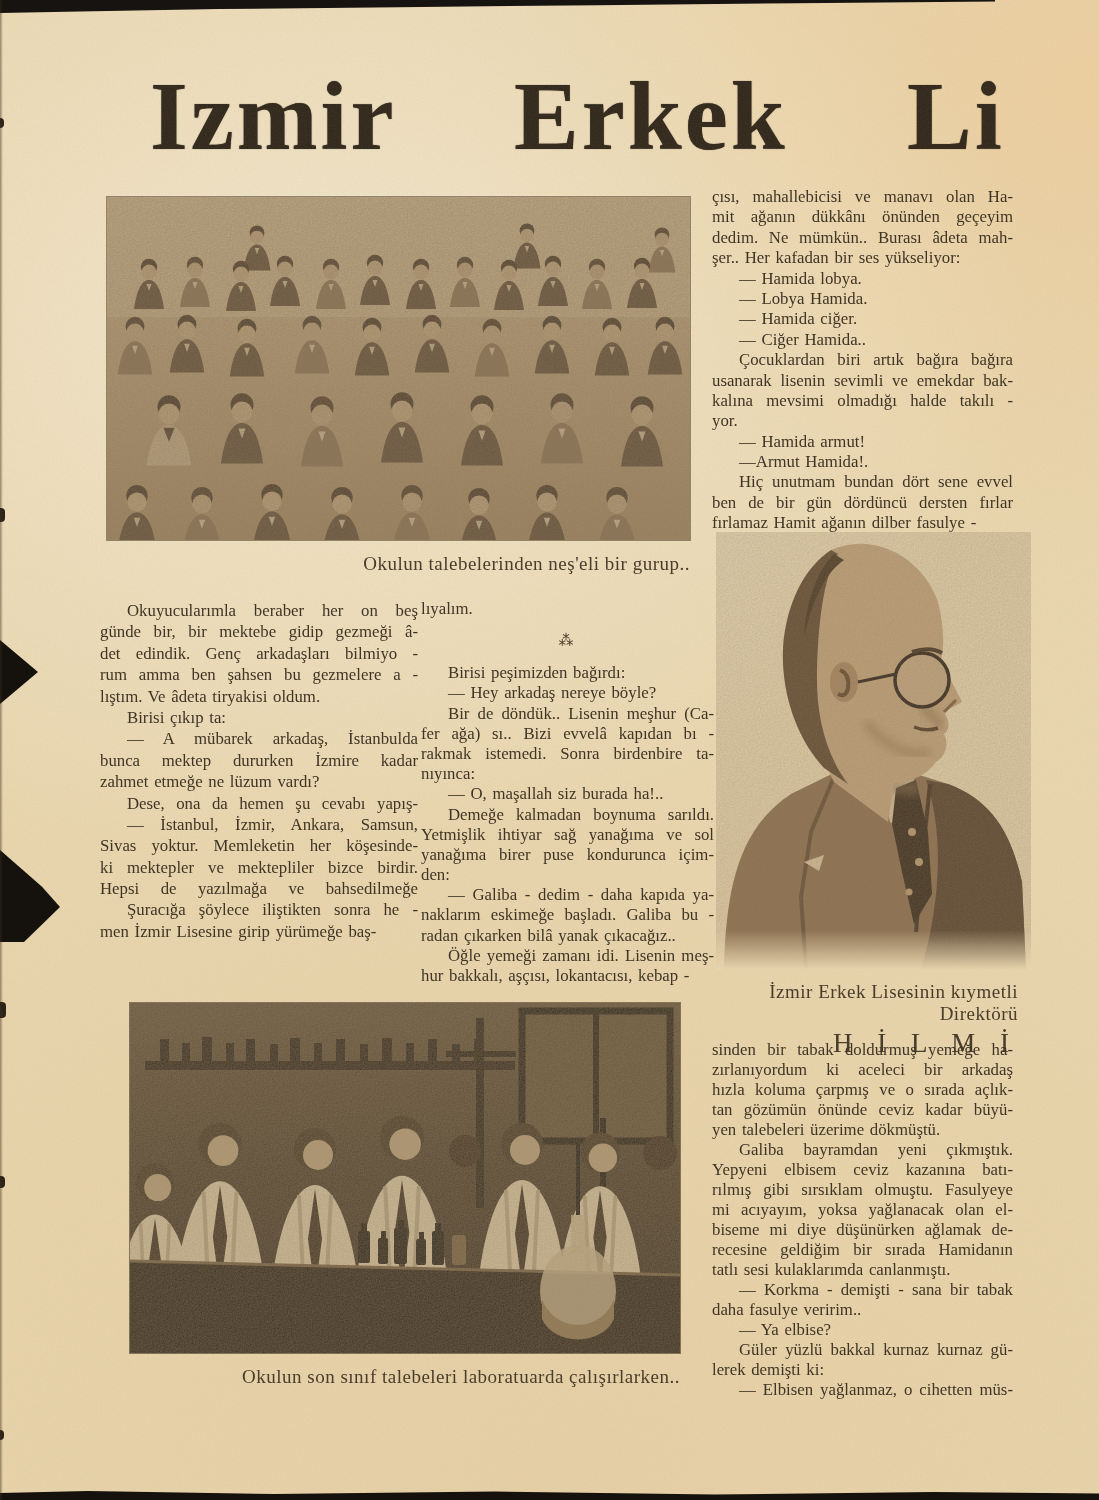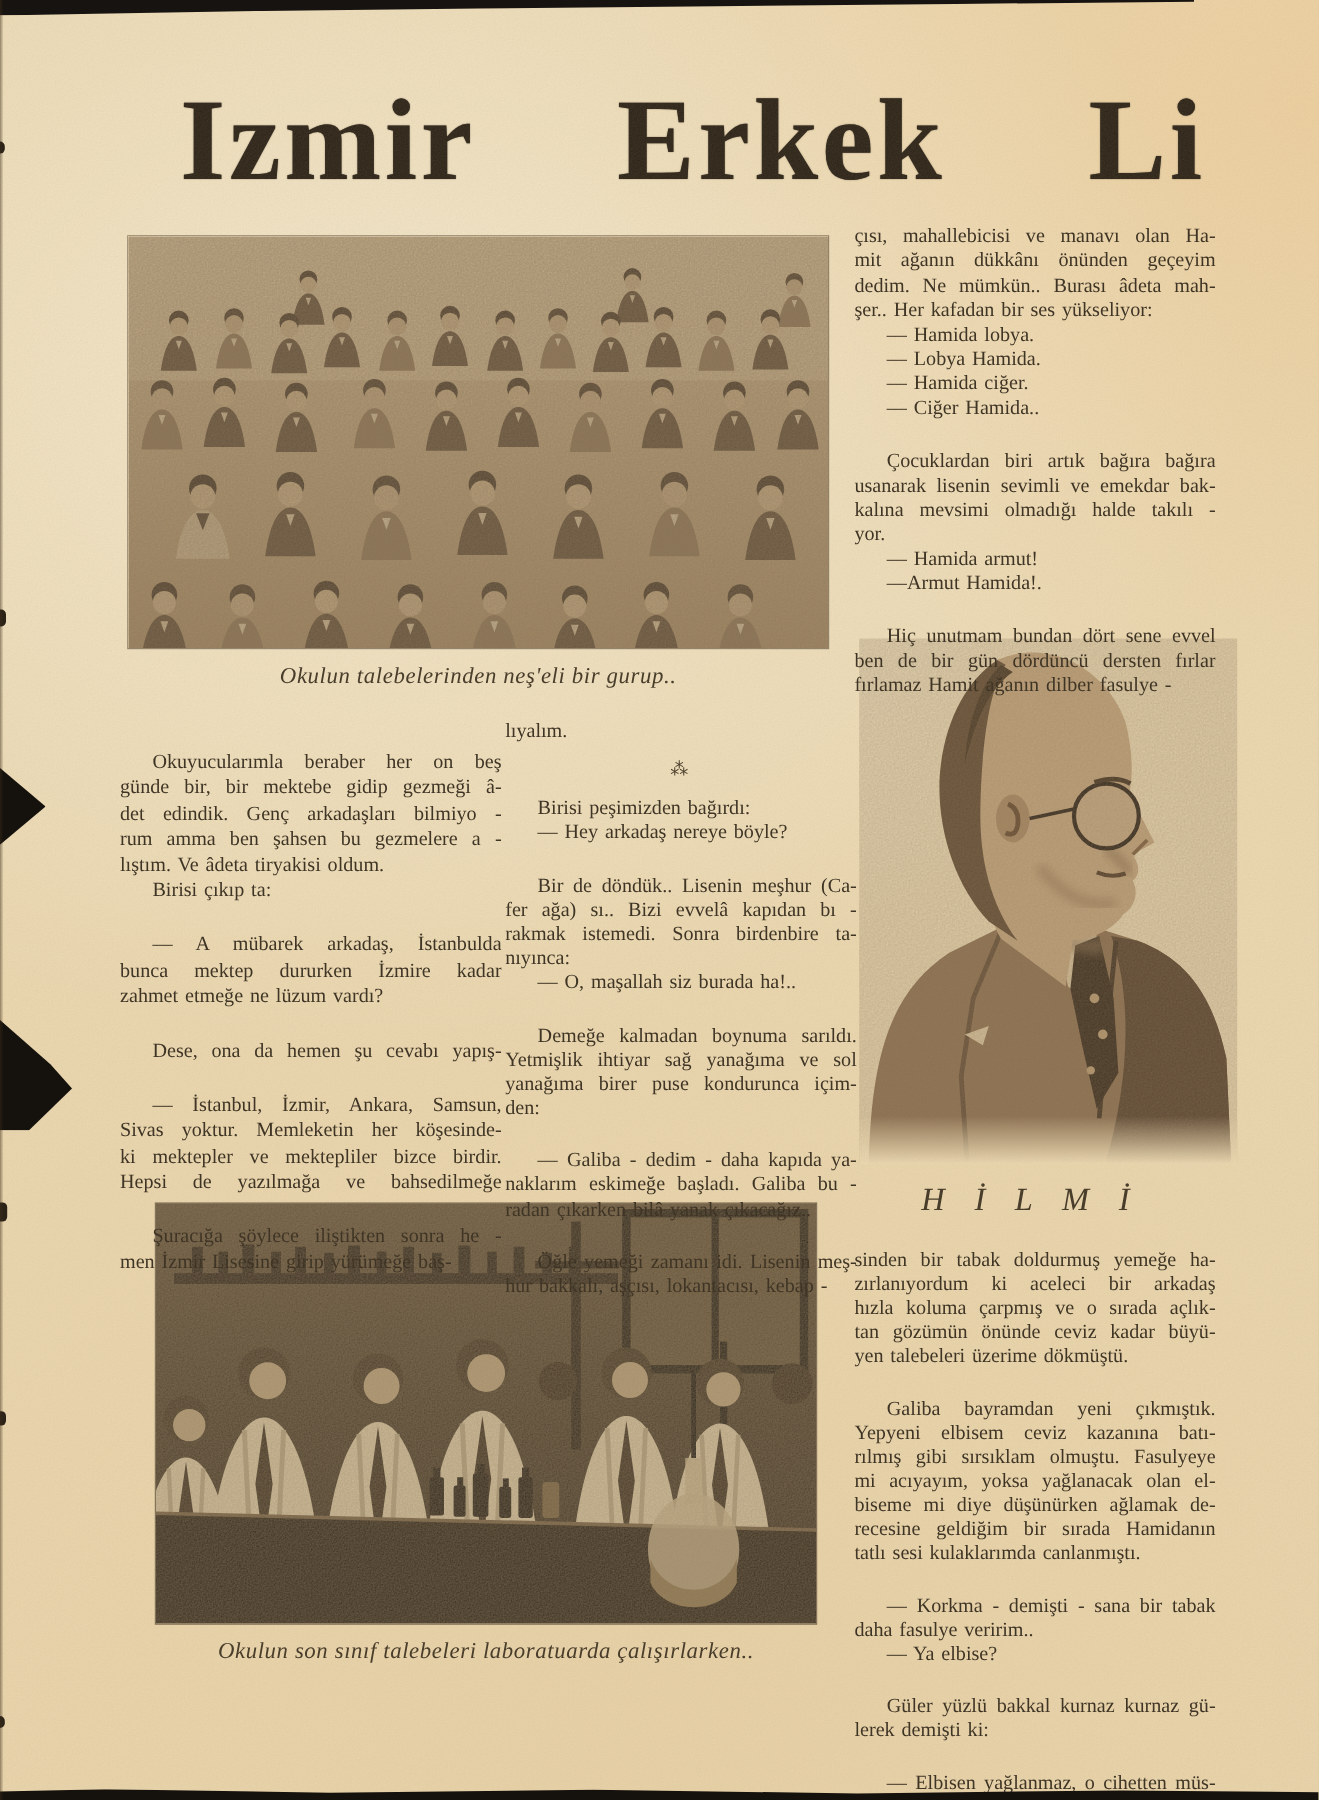--- a/index.html
+++ b/index.html
@@ -20,34 +20,34 @@
     position:absolute;left:150px;top:66px;width:900px;height:115px;
     font-size:97px;font-weight:bold;line-height:1.05;
     letter-spacing:3px;word-spacing:92px;color:#241c12;
     text-shadow:0 0 1px rgba(30,22,12,.8);
     white-space:nowrap;
   }
   
   .col{position:absolute;font-size:16.8px;word-spacing:1.5px;}
   .col .line{height:var(--lh);line-height:var(--lh);overflow:hidden;}
   .s-j{text-align:justify;text-align-last:justify;}
-  .s-ij{text-align:justify;text-align-last:justify;text-indent:27px;margin-top:24px;}
+  .s-ij{text-align:justify;text-align-last:justify;text-indent:27px;}
   .s-in{text-indent:27px;}
   .s-n{}
   .s-c{text-align:center;height:44px !important;line-height:44px !important;
        font-size:15px;letter-spacing:3px;color:#3a2f1f;
        font-family:"DejaVu Sans","DejaVu Serif",serif;}
   .col-rt{left:712px;top:187px;width:301px;--lh:20.4px;}
   .col-l {left:100px;top:600px;width:318px;--lh:21.4px;}
   .col-m {left:421px;top:599px;width:293px;--lh:20.2px;}
   .col-rb{left:712px;top:1040px;width:301px;--lh:20.0px;}
   
   .caption{
-    position:absolute;font-style:italic;font-size:19px;color:#3a2f1f;
-    text-align:center;letter-spacing:.5px;
+    position:absolute;font-size:19px;color:#3a2f1f;
+    text-align:right;letter-spacing:.5px;
   }
   .cap-group{left:107px;top:553px;width:583px;}
   .cap-lab{left:130px;top:1366px;width:550px;}
   .cap-portrait{left:700px;top:981px;width:318px;}
   .cap-portrait .l2{display:block;margin-top:3px;letter-spacing:9px;font-size:27px;}
   
   .photo{position:absolute;display:block;}
   .photo-group{left:107px;top:197px;width:583px;height:343px;box-shadow:0 0 0 1px rgba(60,45,28,.55);}
   .photo-lab{left:130px;top:1003px;width:550px;height:350px;box-shadow:0 0 0 1px rgba(50,38,22,.6);}
   .photo-portrait{left:716px;top:532px;width:315px;height:438px;}
@@ -206,20 +206,21 @@
     <path d="M180,142 L142,150" stroke="#241a10" stroke-width="3"></path>
     <path d="M196,120 Q214,114 226,121" stroke="#3a2a18" stroke-width="4" fill="none"></path>
 
     <path d="M240,168 L228,180" stroke="#7a5a39" stroke-width="3" fill="none"></path>
     <path d="M222,196 Q210,200 198,195" stroke="#4a3420" stroke-width="3.5" fill="none"></path>
 
     <rect width="315" height="438" filter="url(#gn2)" opacity="0.35"></rect>
     <rect y="398" width="315" height="40" fill="url(#fadeG)"></rect>
   </svg>
   <div class="caption cap-portrait">
+    <span>İzmir Erkek Lisesinin kıymetli Direktörü</span>
     <span class="l2">H İ L M İ</span>
   </div>
 
   <svg class="photo photo-lab" viewBox="0 0 550 350" preserveAspectRatio="none" aria-hidden="true">
     <defs>
       <linearGradient id="lbg" x1="0" y1="0" x2="0" y2="1">
         <stop offset="0" stop-color="#5a4830"></stop>
           <stop offset="0.5" stop-color="#3d2f1e"></stop>
           <stop offset="1" stop-color="#271d11"></stop>
       </linearGradient>

